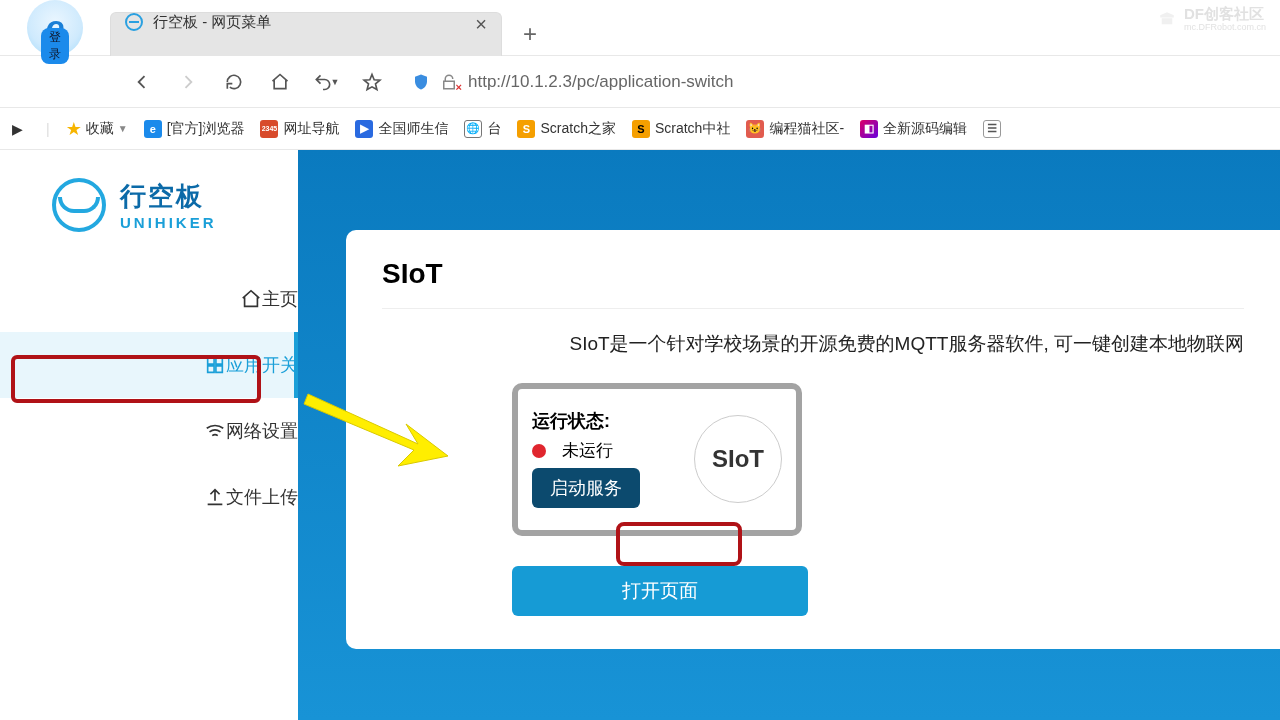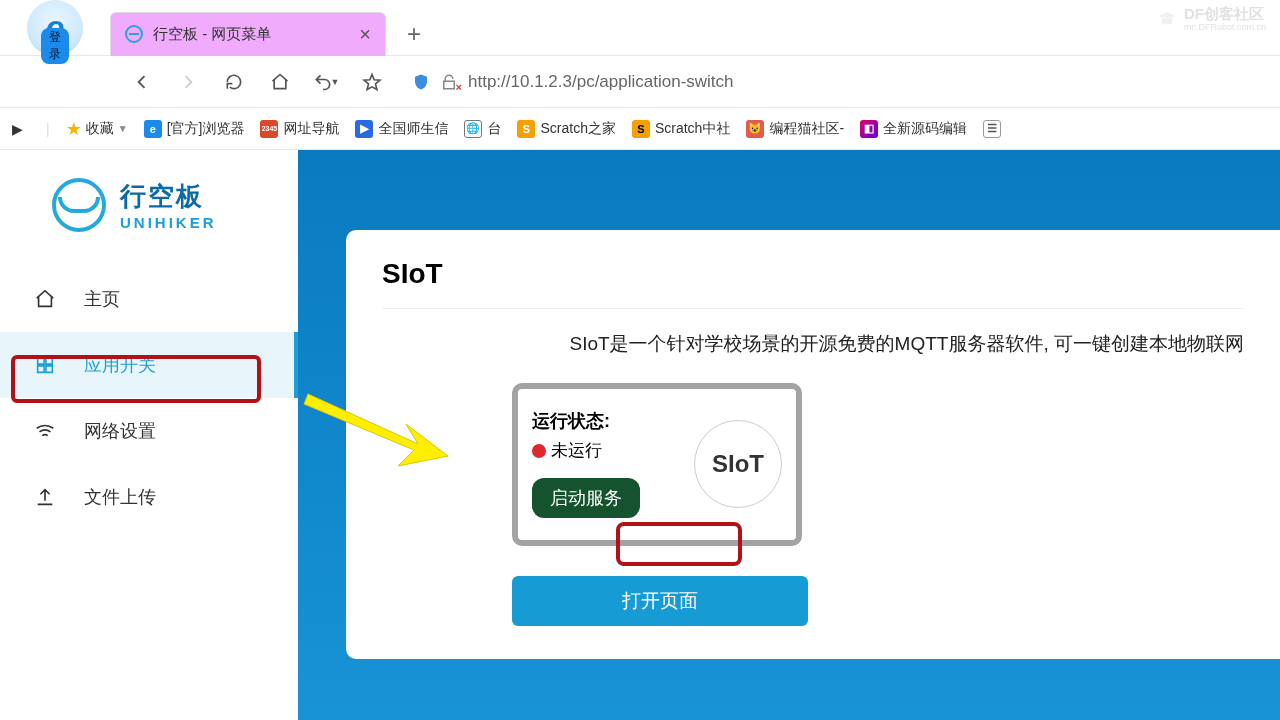--- a/index.html
+++ b/index.html
@@ -11,21 +11,21 @@
   .watermark .wm-txt { display:flex; flex-direction:column; align-items:flex-start;}
   .watermark .wm-txt span:first-child { font-size:15px; font-weight:700;}
   .watermark .wm-txt span:last-child { font-size:9px;}
 
   
   .chrome { width: 100%; background: #fff; }
   .tab-bar { height: 56px; display: flex; align-items: center; padding-left: 0; border-bottom: 1px solid #e8e8e8; }
   .browser-logo { width: 110px; height: 56px; display:flex; align-items:center; justify-content:center; }
   .e-logo { width: 56px; height: 56px; border-radius: 50%; background: radial-gradient(circle at 50% 40%, #eaf6ff 0%, #cfeafd 60%, #9ed8fa 100%); position: relative; display:flex; align-items:center; justify-content:center; font-size:34px; font-weight:700; color:#1b7fd6; font-style:italic;}
   .e-logo .login-cap { position:absolute; bottom:-8px; left:50%; transform:translateX(-50%); background:#1b8aeb; color:#0f172a; font-size:12px; padding:1px 8px; border-radius:8px; font-style:normal; font-weight:500;}
-  .tab { width: 276px; height: 44px; background:#f0abfc; border:1px solid #ddd; border-bottom:none; border-radius:6px 6px 0 0; display:flex; align-items:center; padding:0 14px; gap:10px; margin-top:12px;}
+  .tab { width: 392px; height: 44px; background:#e5e5e5; border:1px solid #ddd; border-bottom:none; border-radius:6px 6px 0 0; display:flex; padding:0 14px; gap:10px; margin-top:12px;}
   .tab .tab-favicon { width:18px; height:18px; border:2px solid #2aa0e0; border-radius:50%; display:flex; align-items:center; justify-content:center;}
   .tab .tab-favicon::after{content:""; width:10px; height:2px; background:#2aa0e0;}
   .tab .tab-title { flex:1; font-size:15px; color:#333; }
   .tab .tab-close { font-size:20px; color:#555; font-weight:300; }
   .new-tab-btn { width:44px; height:44px; display:flex; align-items:center; justify-content:center; font-size:24px; color:#666; margin-top:12px; margin-left:6px;}
 
   .addr-bar { height: 52px; display:flex; align-items:center; padding:0 12px; gap:18px; border-bottom:1px solid #e8e8e8;}
   .addr-bar .spacer-left { width: 98px; }
   .nav-btn { width:28px; height:28px; display:flex; align-items:center; justify-content:center; color:#666; }
   .nav-btn.disabled { color:#ccc; }
@@ -45,40 +45,40 @@
   .page { display:flex; height: calc(720px - 150px); }
   .sidebar { width: 298px; background:#fff; padding-top:24px; }
   .brand { display:flex; align-items:center; gap:14px; padding:4px 24px 34px 52px;}
   .brand-logo { width:54px; height:54px; border-radius:50%; border:4px solid #23a8e0; display:flex; align-items:center; justify-content:center; position:relative;}
   .brand-logo::after{content:""; width:34px; height:12px; border:4px solid #23a8e0; border-top:none; border-radius:0 0 20px 20px;}
   .brand-txt { display:flex; flex-direction:column; }
   .brand-txt .cn { font-size:26px; color:#0b6aa8; font-weight:700; letter-spacing:2px;}
   .brand-txt .en { font-size:15px; color:#1a9fd8; letter-spacing:3px; font-weight:600;}
 
   .nav-list { list-style:none; }
-  .nav-item { height:66px; display:flex; align-items:center; gap:28px; padding-left:34px; font-size:18px; color:#333; position:relative;}
+  .nav-item { height:66px; display:flex; align-items:center; gap:0; padding-left:34px; font-size:18px; color:#333; position:relative;justify-content:flex-end;}
   .nav-item .nav-ico { width:22px; height:22px; color:#333;}
   .nav-item.active { background:#e8f6fc; color:#1a9fd8; }
   .nav-item.active .nav-ico { color:#1a9fd8;}
   .nav-item.active::after { content:""; position:absolute; right:0; top:0; bottom:0; width:4px; background:#1a9fd8;}
   .highlight-red { position:absolute; border:4px solid #b01217; border-radius:6px; pointer-events:none;}
   .hl1 { left:11px; top:355px; width:250px; height:48px;}
 
   .main { flex:1; background: linear-gradient(180deg, #0a7abf 0%, #1893d6 100%); position:relative; overflow:hidden;}
   .card { position:absolute; left:48px; top:80px; right:0; background:#fff; border-radius:10px 0 0 10px; padding:28px 36px 33px 36px;}
   .card h1 { font-size:28px; font-weight:600; margin-bottom:18px;}
   .hr { border:none; border-top:1px solid #eee; margin-bottom:22px;}
   .desc { font-size:19px; color:#222; text-align:right; padding-left:48px; margin-bottom:26px; white-space:nowrap; overflow:hidden;}
 
   .siot-box { width:290px; border:6px solid #a3a3a3; border-radius:10px; padding:20px 14px 22px 14px; margin-left:130px; display:flex; align-items:center; gap:20px; position:relative;}
   .siot-left { flex:1; }
   .status-label { font-size:18px; font-weight:700; margin-bottom:6px;}
-  .status-row { display:flex; align-items:center; gap:5px; font-size:17px; margin-bottom:16px;}
+  .status-row { display:flex; align-items:center; gap:16px; font-size:17px; margin-bottom:6px;}
   .dot-red { width:14px; height:14px; border-radius:50%; background:#e0262e;}
-  .btn-primary { background:#14532d; color:#fff; border:none; border-radius:12px; padding:8px 18px; font-size:18px; cursor:pointer;}
+  .btn-primary { background:#0c4a6e; color:#fff; border:none; border-radius:6px; padding:8px 18px; font-size:18px; cursor:pointer;}
   .siot-logo { width:88px; height:88px; border:1px solid #ccc; border-radius:50%; display:flex; align-items:center; justify-content:center; font-size:24px; font-weight:600; color:#333;}
   .hl2 { border:4px solid #b01217; border-radius:8px; position:absolute; left:139px; bottom:16px; width:126px; height:44px; pointer-events:none;}
 
   .btn-open { display:block; width:296px; margin-left:130px; margin-top:30px; background:#169bd5; color:#fff; border:none; border-radius:6px; padding:12px 0; font-size:19px; cursor:pointer;}
 
   
   .arrow { position:absolute; left:0px; top:236px; width:160px; height:90px; z-index:20; pointer-events:none;}
 </style>
 </head>
 <body>

